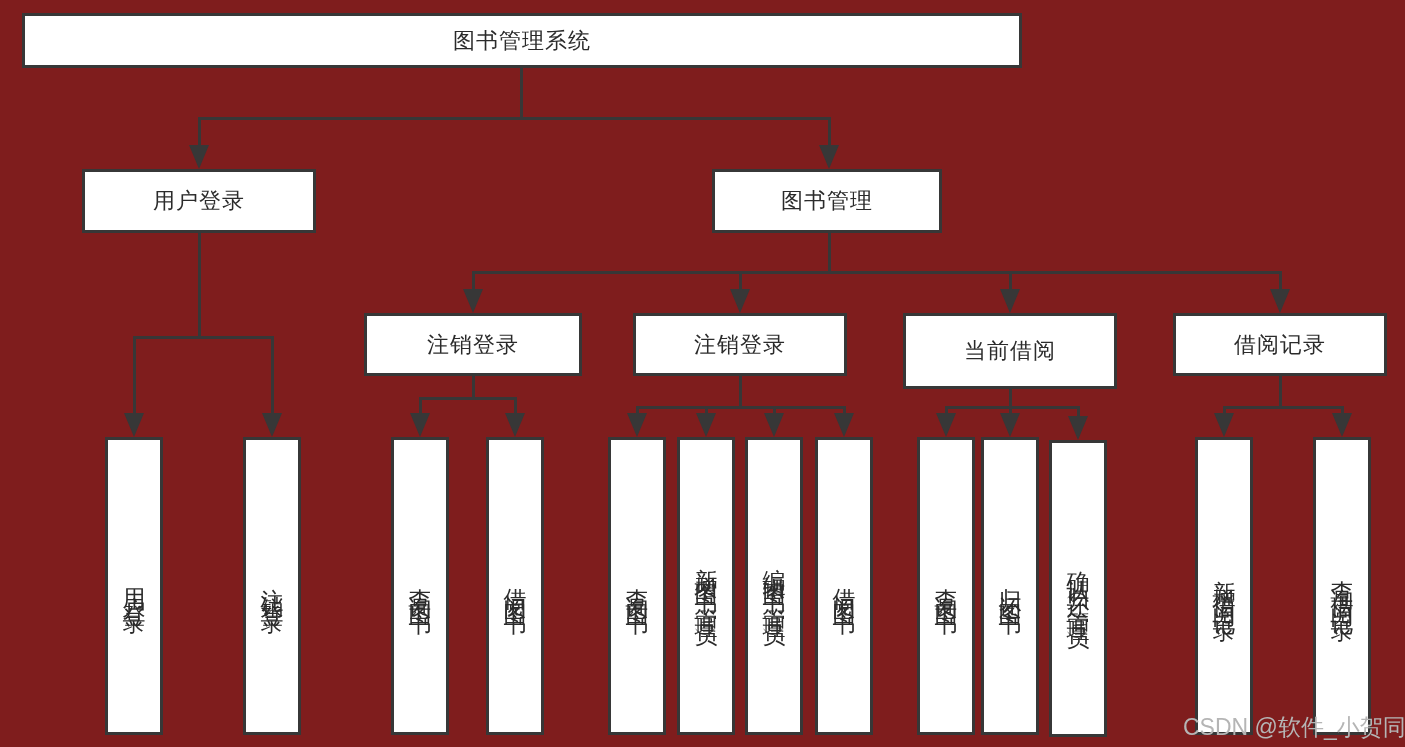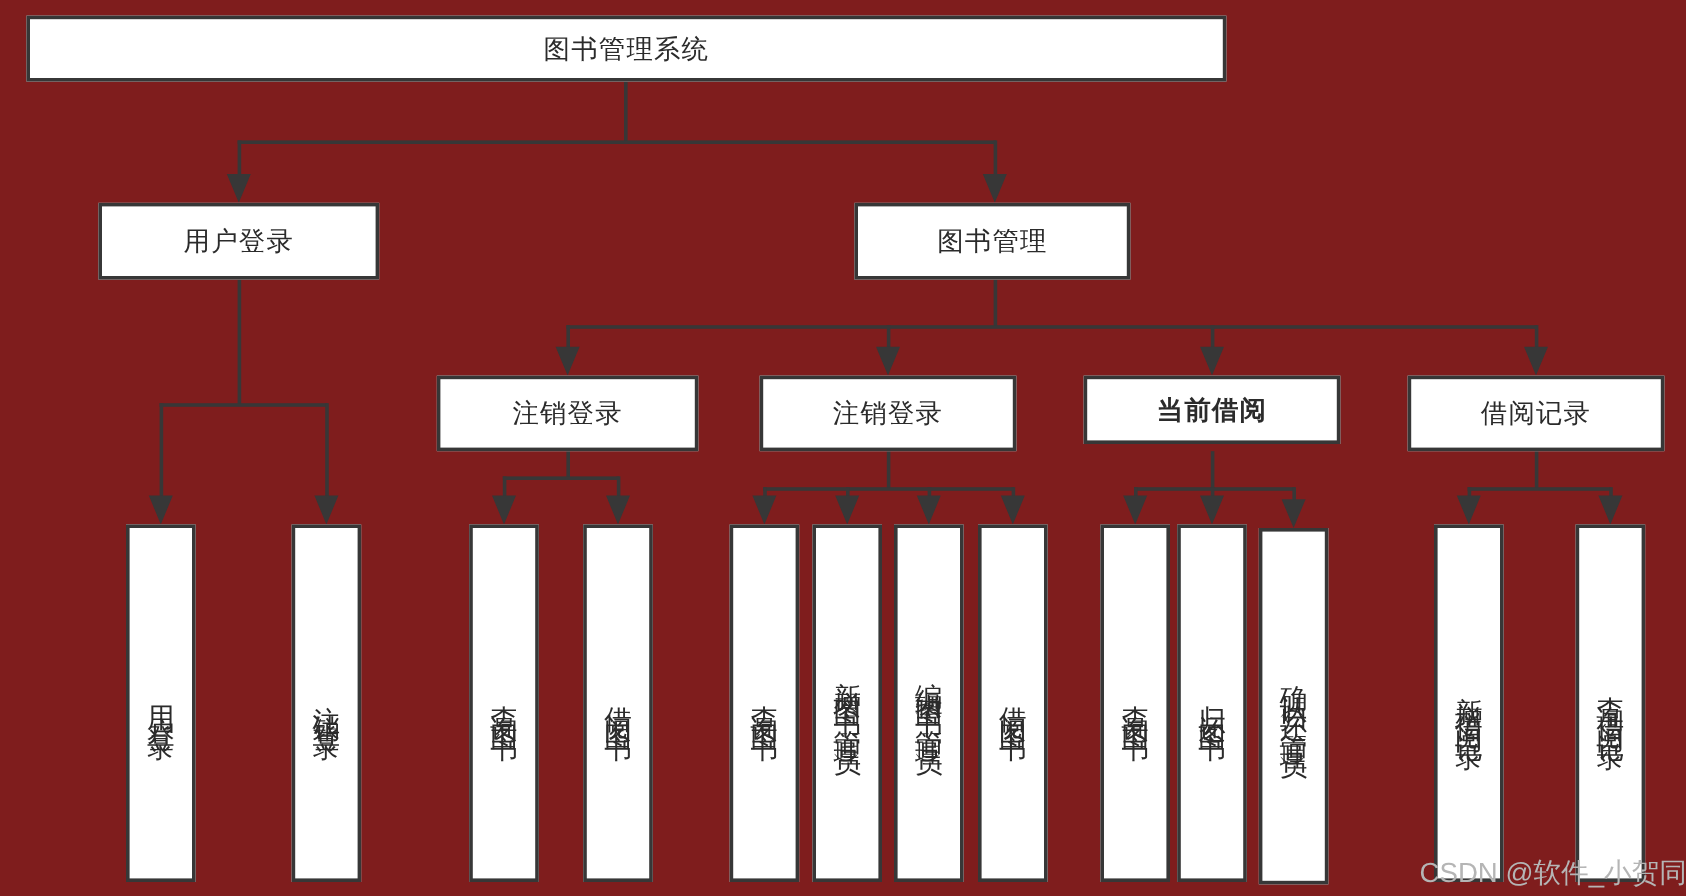--- a/index.html
+++ b/index.html
@@ -68,21 +68,21 @@
   <div class="box" style="left:712px; top:169px; width:230px; height:64px;">
     <span class="lbl">图书管理</span>
   </div>
 
   <div class="box" style="left:364px; top:313px; width:218px; height:63px;">
     <span class="lbl">注销登录</span>
   </div>
   <div class="box" style="left:633px; top:313px; width:214px; height:63px;">
     <span class="lbl">注销登录</span>
   </div>
-  <div class="box" style="left:903px; top:313px; width:214px; height:57px;font-weight:bold;">
+  <div class="box" style="left:903px; top:313px; width:214px; height:76px;">
     <span class="lbl">当前借阅</span>
   </div>
   <div class="box" style="left:1173px; top:313px; width:214px; height:63px;">
     <span class="lbl">借阅记录</span>
   </div>
 
   <div class="box vbox" style="left:105px; top:437px; width:58px; height:298px;">
     <span class="lbl">用户登录</span>
   </div>
   <div class="box vbox" style="left:243px; top:437px; width:58px; height:298px;">

